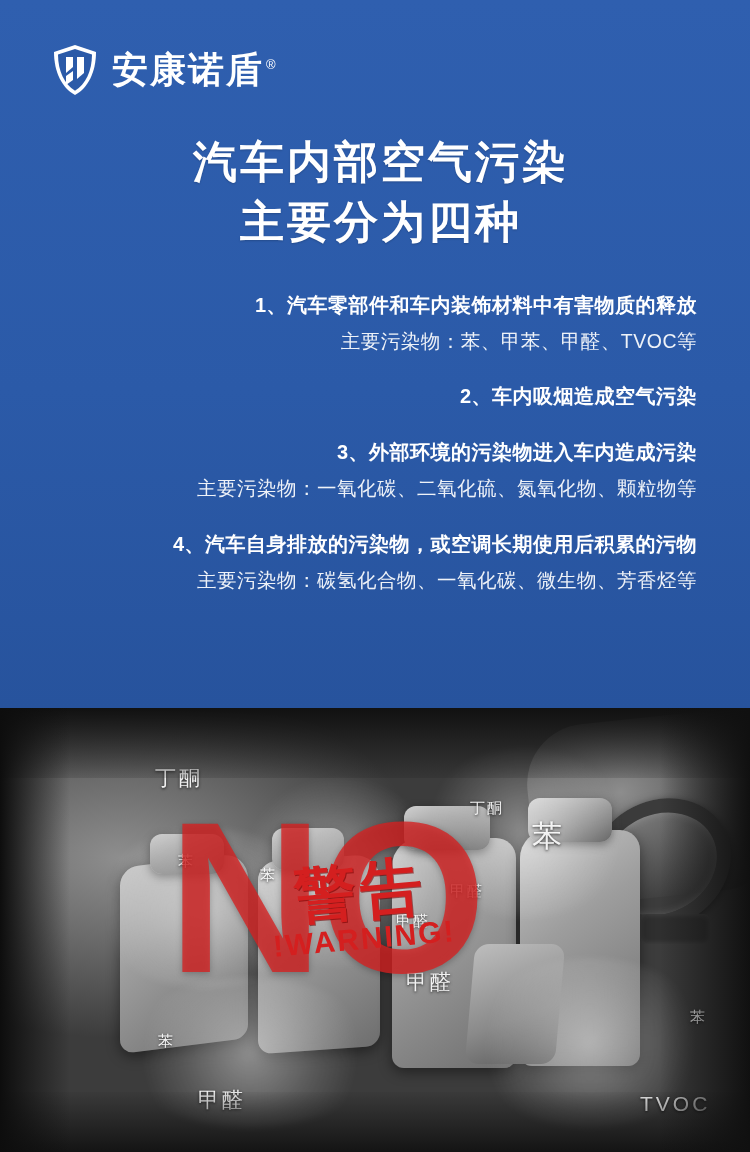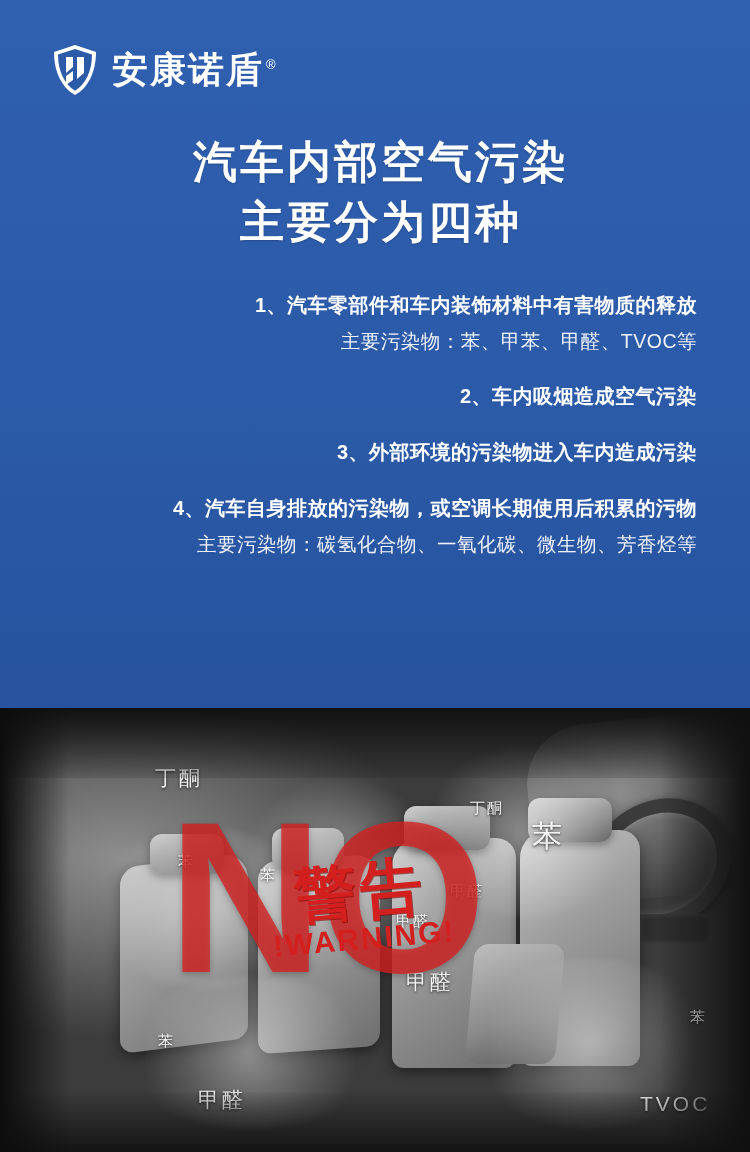--- a/index.html
+++ b/index.html
@@ -278,20 +278,21 @@
         <div class="item-title"><span>1、</span><span>汽车零部件和车内装饰材料中有害物质的释放</span></div>
         <div class="item-sub">主要污染物：苯、甲苯、甲醛、TVOC等</div>
       </div>
 
       <div class="item">
         <div class="item-title"><span>2、</span><span>车内吸烟造成空气污染</span></div>
       </div>
 
       <div class="item">
         <div class="item-title"><span>3、</span><span>外部环境的污染物进入车内造成污染</span></div>
+        <div class="item-sub">主要污染物：一氧化碳、二氧化硫、氮氧化物、颗粒物等</div>
       </div>
 
       <div class="item">
         <div class="item-title"><span>4、</span><span>汽车自身排放的污染物，或空调长期使用后积累的污物</span></div>
         <div class="item-sub">主要污染物：碳氢化合物、一氧化碳、微生物、芳香烃等</div>
       </div>
 
     </div>
   </div>
 

